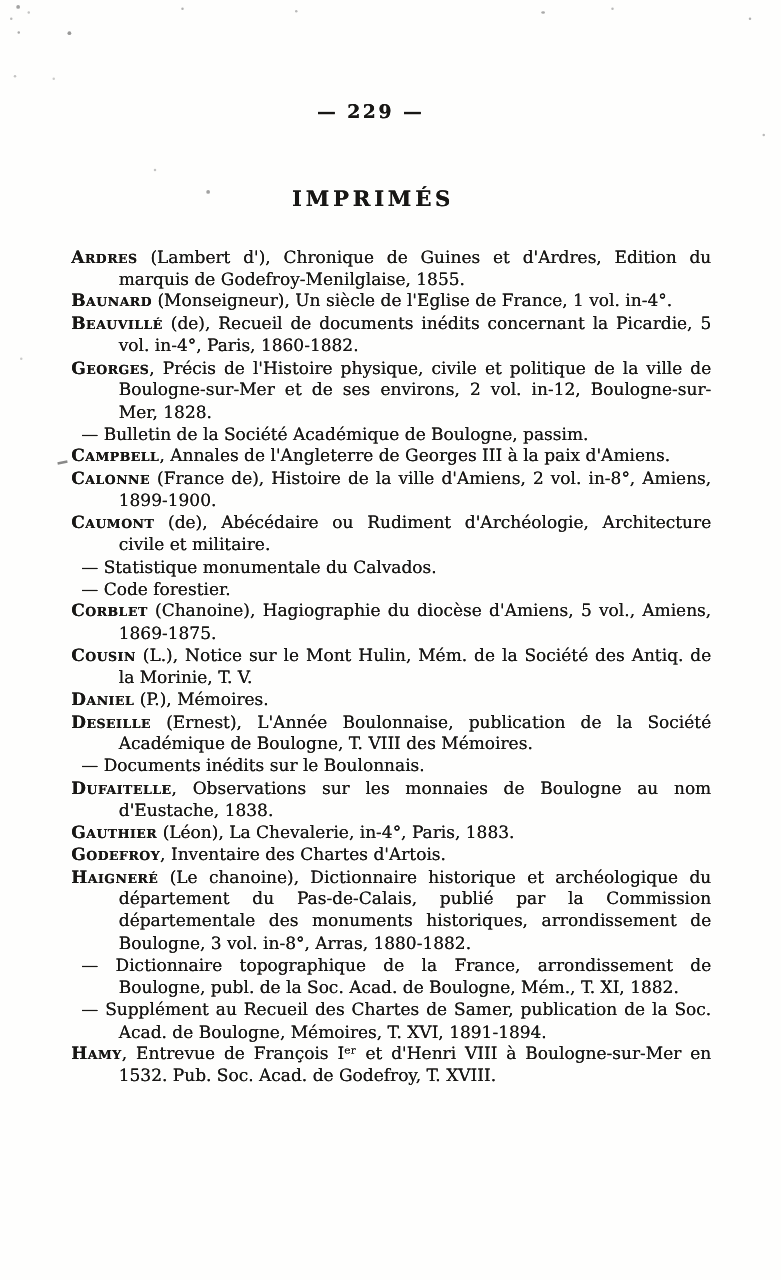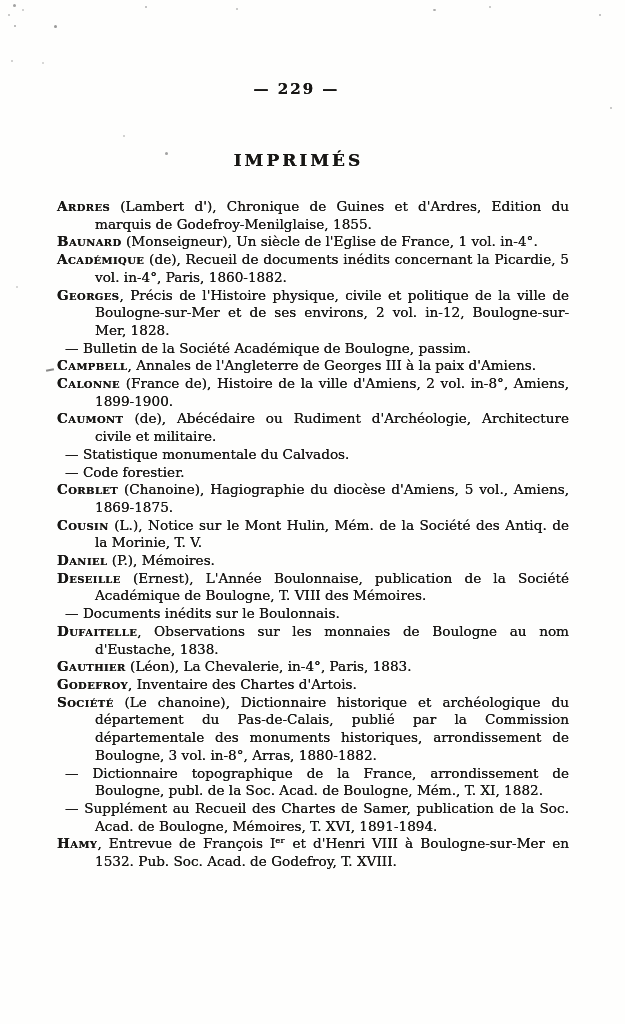--- a/index.html
+++ b/index.html
@@ -39,37 +39,37 @@
 </head>
 <body>
 
 <div class="page-number">— 229 —</div>
 
 <div class="section-title">IMPRIMÉS</div>
 
 <div class="biblio">
     <p class="entry"><span class="sc">Ardres</span><span> (Lambert d'), </span><span class="it">Chronique de Guines et d'Ardres,</span><span> Edition du marquis de Godefroy-Menilglaise, 1855.</span></p>
     <p class="entry"><span class="sc">Baunard</span><span> (Monseigneur), </span><span class="it">Un siècle de l'Eglise de France,</span><span> 1 vol. in-4°.</span></p>
-    <p class="entry"><span class="sc">Académique</span><span> (de), </span><span class="it">Recueil de documents inédits concernant la Picardie,</span><span> 5 vol. in-4°, Paris, 1860-1882.</span></p>
+    <p class="entry"><span class="sc">Beauvillé</span><span> (de), </span><span class="it">Recueil de documents inédits concernant la Picardie,</span><span> 5 vol. in-4°, Paris, 1860-1882.</span></p>
     <p class="entry"><span class="sc">Georges</span><span>, </span><span class="it">Précis de l'Histoire physique, civile et politique de la ville de Boulogne-sur-Mer et de ses environs,</span><span> 2 vol. in-12, Boulogne-sur-Mer, 1828.</span></p>
     <p class="entry dash"><span>— </span><span class="it">Bulletin de la Société Académique de Boulogne, passim.</span></p>
     <p class="entry"><span class="sc">Campbell</span><span>, </span><span class="it">Annales de l'Angleterre de Georges III à la paix d'Amiens.</span></p>
     <p class="entry"><span class="sc">Calonne</span><span> (France de), </span><span class="it">Histoire de la ville d'Amiens,</span><span> 2 vol. in-8°, Amiens, 1899-1900.</span></p>
     <p class="entry"><span class="sc">Caumont</span><span> (de), </span><span class="it">Abécédaire ou Rudiment d'Archéologie, Architecture civile et militaire.</span></p>
     <p class="entry dash"><span>— </span><span class="it">Statistique monumentale du Calvados.</span></p>
     <p class="entry dash"><span>— </span><span class="it">Code forestier.</span></p>
     <p class="entry"><span class="sc">Corblet</span><span> (Chanoine), </span><span class="it">Hagiographie du diocèse d'Amiens,</span><span> 5 vol., Amiens, 1869-1875.</span></p>
     <p class="entry"><span class="sc">Cousin</span><span> (L.), </span><span class="it">Notice sur le Mont Hulin,</span><span> Mém. de la Société des Antiq. de la Morinie, T. V.</span></p>
     <p class="entry"><span class="sc">Daniel</span><span> (P.), </span><span class="it">Mémoires.</span></p>
     <p class="entry"><span class="sc">Deseille</span><span> (Ernest), </span><span class="it">L'Année Boulonnaise,</span><span> publication de la Société Académique de Boulogne, T. VIII des Mémoires.</span></p>
     <p class="entry dash"><span>— </span><span class="it">Documents inédits sur le Boulonnais.</span></p>
     <p class="entry"><span class="sc">Dufaitelle</span><span>, </span><span class="it">Observations sur les monnaies de Boulogne au nom d'Eustache,</span><span> 1838.</span></p>
     <p class="entry"><span class="sc">Gauthier</span><span> (Léon), </span><span class="it">La Chevalerie,</span><span> in-4°, Paris, 1883.</span></p>
     <p class="entry"><span class="sc">Godefroy</span><span>, </span><span class="it">Inventaire des Chartes d'Artois.</span></p>
-    <p class="entry"><span class="sc">Société</span><span> (Le chanoine), </span><span class="it">Dictionnaire historique et archéologique du département du Pas-de-Calais,</span><span> publié par la Commission départementale des monuments historiques, arrondissement de Boulogne, 3 vol. in-8°, Arras, 1880-1882.</span></p>
+    <p class="entry"><span class="sc">Haigneré</span><span> (Le chanoine), </span><span class="it">Dictionnaire historique et archéologique du département du Pas-de-Calais,</span><span> publié par la Commission départementale des monuments historiques, arrondissement de Boulogne, 3 vol. in-8°, Arras, 1880-1882.</span></p>
     <p class="entry dash"><span>— </span><span class="it">Dictionnaire topographique de la France,</span><span> arrondissement de Boulogne, publ. de la Soc. Acad. de Boulogne, Mém., T. XI, 1882.</span></p>
     <p class="entry dash"><span>— </span><span class="it">Supplément au Recueil des Chartes de Samer,</span><span> publication de la Soc. Acad. de Boulogne, Mémoires, T. XVI, 1891-1894.</span></p>
     <p class="entry"><span class="sc">Hamy</span><span>, </span><span class="it">Entrevue de François Iᵉʳ et d'Henri VIII à Boulogne-sur-Mer en 1532.</span><span> Pub. Soc. Acad. de Godefroy, T. XVIII.</span></p>
   </div>
 
 <div class="speck" style="left:13px;top:4px;width:3px;height:3px;opacity:.55"></div>
 <div class="speck" style="left:8px;top:14px;width:2px;height:2px;opacity:.4"></div>
 <div class="speck" style="left:22px;top:9px;width:2px;height:2px;opacity:.35"></div>
 <div class="speck" style="left:14px;top:25px;width:2px;height:2px;opacity:.5"></div>
 <div class="speck" style="left:54px;top:25px;width:3px;height:3px;opacity:.6"></div>

